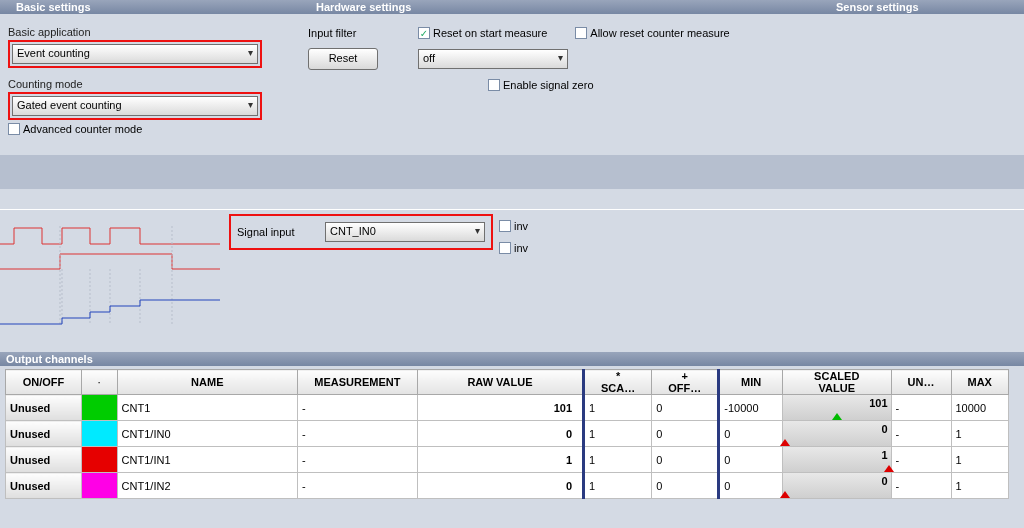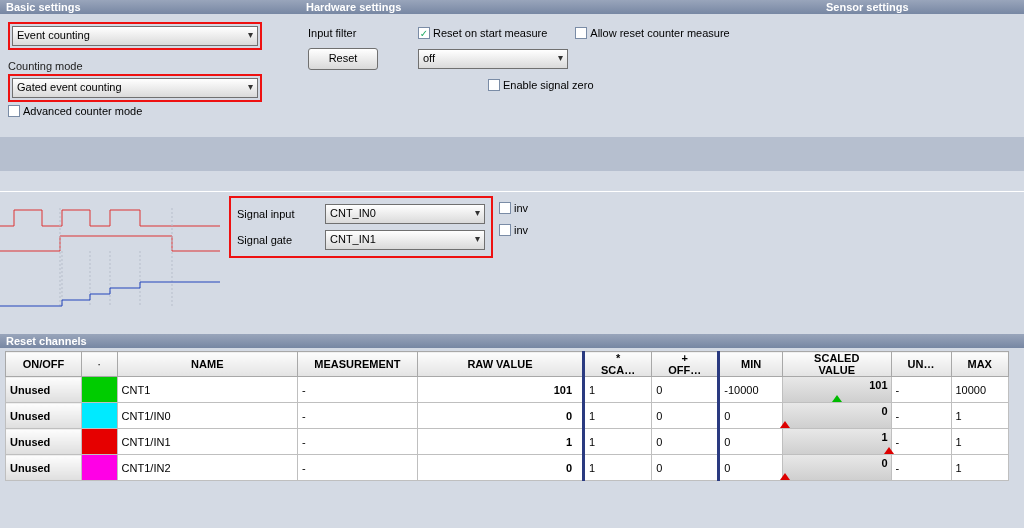--- a/index.html
+++ b/index.html
@@ -1,17 +1,17 @@
 <!DOCTYPE html>
 <html><head>
 <meta charset="utf-8">
 <style>
   * { box-sizing: border-box; font-family: Tahoma, Arial, sans-serif; font-size: 11px; }
   body { margin: 0; background: #d4dae4; width: 1024px; }
-  .section-header { background: linear-gradient(#99a5bb, #7787a3); color: #fff; font-weight: bold; padding: 1px 6px; display: flex; }
+  .section-header { background: linear-gradient(#99a5bb, #7787a3); color: #fff; font-weight: bold; padding: 1px 16px; display: flex; }
   .section-header span { flex: 0 0 auto; }
   .top { display: flex; padding: 8px 0 18px 0; }
   .col-basic { width: 300px; padding: 0 8px; }
   .col-hw { width: 520px; padding: 0 8px; display: flex; }
   .lbl { color: #222; margin: 4px 0 2px 0; }
   .select { height: 20px; width: 246px; border: 1px solid #707070; background: linear-gradient(#fff,#dadada); position: relative; padding: 2px 18px 2px 4px; }
   .select::after { content: "▾"; position: absolute; right: 4px; top: 2px; font-size: 10px; color: #333; }
   .redbox { border: 2px solid #e11; padding: 2px; display: inline-block; }
   .chk { display: inline-flex; align-items: center; gap: 3px; }
   .chk .box { width: 12px; height: 12px; border: 1px solid #7a8ca6; background: #fff; display: inline-flex; align-items: center; justify-content: center; font-size: 10px; color: #2a6; }
@@ -62,20 +62,21 @@
 <body>
 
 <div class="section-header">
   <span style="width:300px">Basic settings</span>
   <span style="width:520px">Hardware settings</span>
   <span>Sensor settings</span>
 </div>
 
 <div class="top">
   <div class="col-basic">
+    <div class="lbl">Basic application</div>
     <div class="redbox">
       <div class="select"><span>Event counting</span></div>
     </div>
     <div class="lbl" style="margin-top:10px">Counting mode</div>
     <div class="redbox">
       <div class="select"><span>Gated event counting</span></div>
     </div>
     <div style="margin-top:3px">
       <label class="chk">
         <span class="box"></span>
@@ -138,40 +139,36 @@
     </svg>
   </div>
 
   <div class="mid-controls">
     <div class="redbox">
       <div class="sigblock">
         <div class="sigrow">
           <div class="slbl">Signal input</div>
           <div class="select"><span>CNT_IN0</span></div>
         </div>
-        <div class="sigrow">
-          <div class="slbl">Signal gate</div>
-          <div class="select"><span>CNT_IN1</span></div>
-        </div>
       </div>
     </div>
     <div style="display:flex;flex-direction:column;gap:10px;padding-top:6px">
       <label class="chk">
           <span class="box"></span>
           <span>inv</span>
         </label>
       <label class="chk">
           <span class="box"></span>
           <span>inv</span>
         </label>
     </div>
   </div>
 </div>
 
-<div class="oc-header">Reset channels</div>
+<div class="oc-header">Output channels</div>
 
 <table>
   <thead>
       <tr>
     <th class="onoff">ON/OFF</th>
     <th class="color">·</th>
     <th class="name">NAME</th>
     <th class="meas">MEASUREMENT</th>
     <th class="raw">RAW VALUE</th>
     <th class="sca divsep">* SCA…</th>

